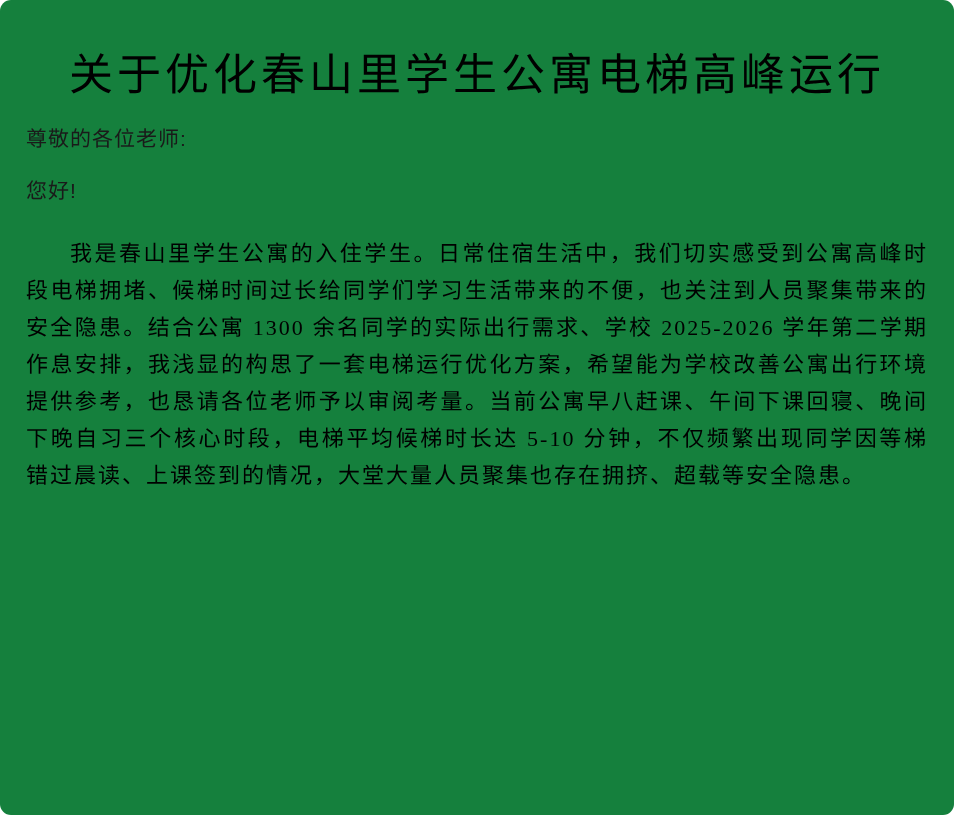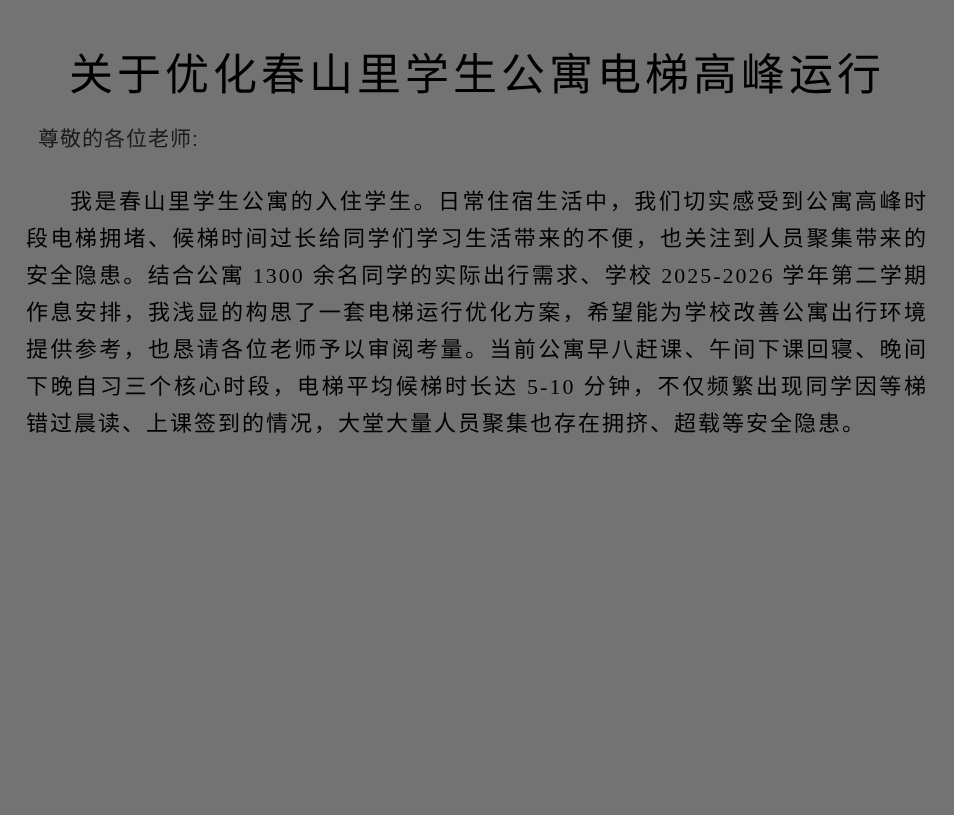--- a/index.html
+++ b/index.html
@@ -11,38 +11,39 @@
     width: 954px;
     height: 815px;
     overflow: hidden;
     color: #000000;
   }
   .page {
     box-sizing: border-box;
     width: 954px;
     height: 815px;
     padding: 0 26px;
-    background: #737373;
+    background: #15803d;
+    border-radius: 11px;
   }
   .doc-title {
     margin: 0;
     padding-top: 32px;
     text-align: center;
     font-family: "Liberation Serif", "DejaVu Serif", serif;
     font-size: 44px;
     font-weight: 400;
     line-height: 87px;
     letter-spacing: 4px;
     color: #000000;
   }
   .doc-title .title-line {
     display: block;
   }
   .salutation {
-    margin: 4px 0 0 12px;
+    margin: 4px 0 0 0;
     font-family: Liberation Sans, sans-serif;
     font-size: 21px;
     line-height: 32px;
     letter-spacing: 1px;
     color: #1a1a1a;
   }
   .greeting {
     margin: 20px 0 0 0;
     font-family: "Liberation Sans", "DejaVu Sans", sans-serif;
     font-size: 21px;
@@ -70,17 +71,18 @@
 <body>
 
 <div class="page">
 
   <h1 class="doc-title">
     <span class="title-line">关于优化春山里学生公寓电梯高峰运行</span>
   </h1>
 
   <p class="salutation">尊敬的各位老师:</p>
 
+  <p class="greeting">您好!</p>
 
   <p class="body-para first">我是春山里学生公寓的入住学生。日常住宿生活中，我们切实感受到公寓高峰时段电梯拥堵、候梯时间过长给同学们学习生活带来的不便，也关注到人员聚集带来的安全隐患。结合公寓 1300 余名同学的实际出行需求、学校 2025-2026 学年第二学期作息安排，我浅显的构思了一套电梯运行优化方案，希望能为学校改善公寓出行环境提供参考，也恳请各位老师予以审阅考量。当前公寓早八赶课、午间下课回寝、晚间下晚自习三个核心时段，电梯平均候梯时长达 5-10 分钟，不仅频繁出现同学因等梯错过晨读、上课签到的情况，大堂大量人员聚集也存在拥挤、超载等安全隐患。</p>
 
 
 </div>
 
 </body></html>

